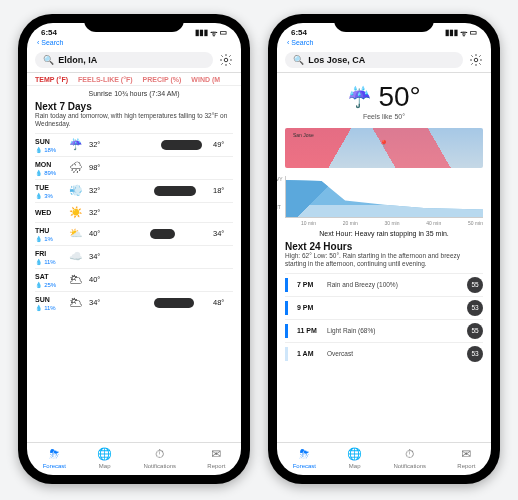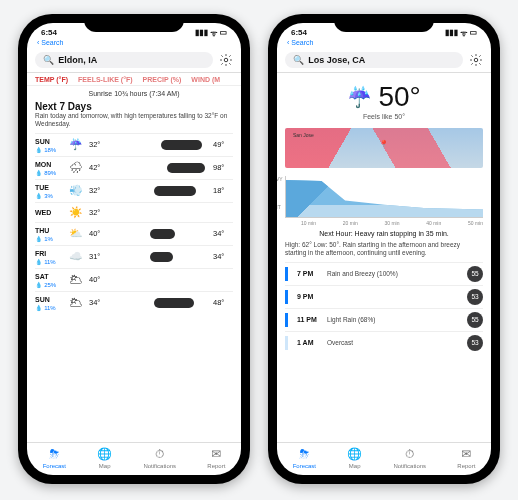--- a/index.html
+++ b/index.html
@@ -189,26 +189,20 @@
               <span class="temp">32°</span>
               <div class="bar-track">
                 <div class="bar-pill" style="left:55%;width:38%"></div>
               </div>
             </div>
             <span class="temp">49°</span>
           </div>
           <div class="day-row">
             <div><span class="day-label">MON</span><span class="day-precip">💧 89%</span></div>
             <div class="weather-icon">🌧</div>
-            <div class="tempbar">
-              <span class="temp">42°</span>
-              <div class="bar-track">
-                <div class="bar-pill" style="left:60%;width:36%"></div>
-              </div>
-            </div>
             <span class="temp">98°</span>
           </div>
           <div class="day-row">
             <div><span class="day-label">TUE</span><span class="day-precip">💧 3%</span></div>
             <div class="weather-icon">💨</div>
             <div class="tempbar">
               <span class="temp">32°</span>
               <div class="bar-track">
                 <div class="bar-pill" style="left:48%;width:40%"></div>
               </div>
@@ -227,26 +221,20 @@
               <span class="temp">40°</span>
               <div class="bar-track">
                 <div class="bar-pill" style="left:44%;width:24%"></div>
               </div>
             </div>
             <span class="temp">34°</span>
           </div>
           <div class="day-row">
             <div><span class="day-label">FRI</span><span class="day-precip">💧 11%</span></div>
             <div class="weather-icon">☁️</div>
-            <div class="tempbar">
-              <span class="temp">31°</span>
-              <div class="bar-track">
-                <div class="bar-pill" style="left:44%;width:22%"></div>
-              </div>
-            </div>
             <span class="temp">34°</span>
           </div>
           <div class="day-row">
             <div><span class="day-label">SAT</span><span class="day-precip">💧 25%</span></div>
             <div class="weather-icon">🌥</div>
             <span class="temp">40°</span>
           </div>
           <div class="day-row">
             <div><span class="day-label">SUN</span><span class="day-precip">💧 11%</span></div>
             <div class="weather-icon">🌥</div>
@@ -322,20 +310,21 @@
     </div>
     <div class="rain-x">
       <span>10 min</span>
       <span>20 min</span>
       <span>30 min</span>
       <span>40 min</span>
       <span>50 min</span>
     </div>
     <div class="next-hour-summary">Next Hour: Heavy rain stopping in 35 min.</div>
     <div class="main">
+      <div class="h2">Next 24 Hours</div>
       <div class="sub">High: 62° Low: 50°. Rain starting in the afternoon and breezy starting in the afternoon, continuing until evening.</div>
       <div id="hours-container">
           <div class="hr-row">
             <div class="hr-tick "></div>
             <div class="hr-time">7 PM</div>
             <div class="hr-desc">Rain and Breezy (100%)</div>
             <div class="hr-temp">55</div>
           </div>
           <div class="hr-row">
             <div class="hr-tick "></div>

